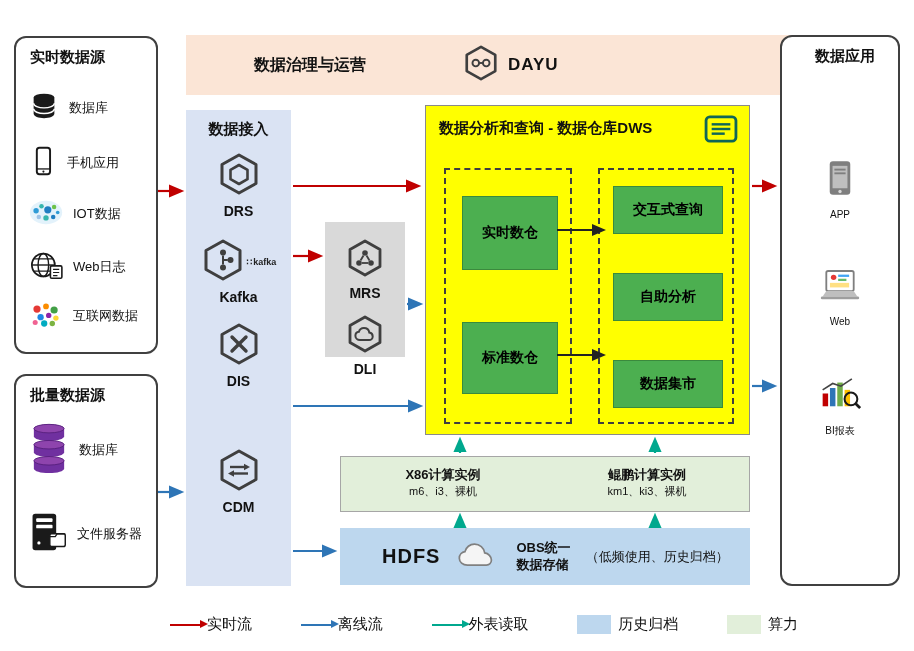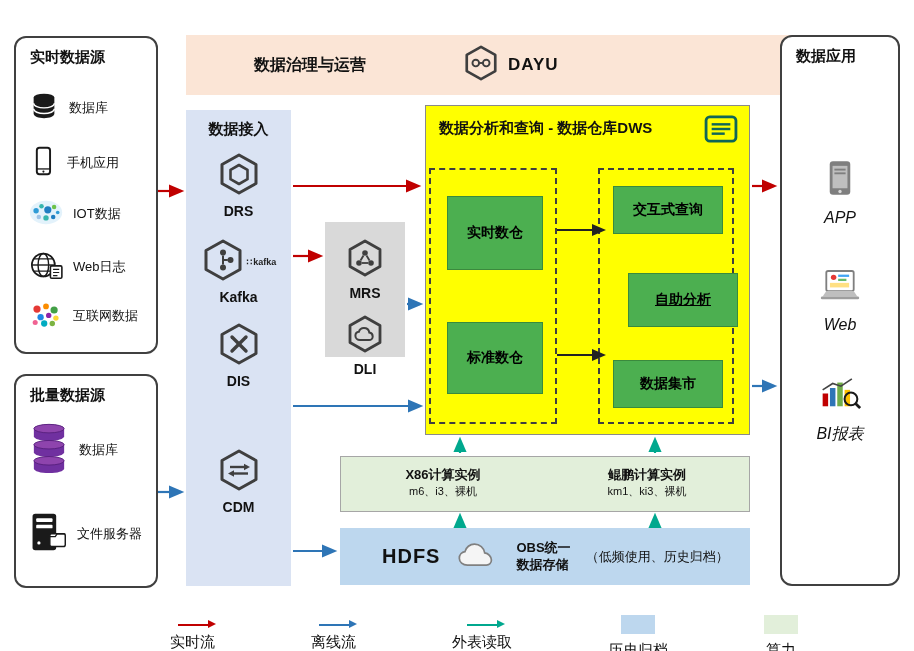--- a/index.html
+++ b/index.html
@@ -18,41 +18,41 @@
   .svc{position:absolute;left:0;width:100%;display:flex;flex-direction:column;align-items:center;gap:3px;}
   .svc .name{font-weight:bold;font-size:14px;}
   .svc-row{display:flex;align-items:center;gap:2px;}
   .kafka-logo{font-size:9px;font-weight:bold;color:#222;}
   .kafka-logo::before{content:"∷";margin-right:1px;}
   .gray-box{position:absolute;left:325px;top:222px;width:80px;height:135px;background:#d9d9d9;}
   .dws{position:absolute;left:425px;top:105px;width:325px;height:330px;background:#ffff00;border:1px solid #8a8a8a;box-sizing:border-box;}
   .dws-title{position:absolute;left:13px;top:13px;font-weight:bold;font-size:15px;}
   .dws-icon{position:absolute;right:11px;top:9px;}
   .dashed{position:absolute;border:2px dashed #3f3f3f;box-sizing:border-box;}
-  .dashed.left{left:3px;top:62px;width:128px;height:256px;}
+  .dashed.left{left:18px;top:62px;width:128px;height:256px;}
   .dashed.right{left:172px;top:62px;width:136px;height:256px;}
   .gnode{position:absolute;background:#4caf50;border:1px solid #3a8a3d;display:flex;align-items:center;
          justify-content:center;font-weight:bold;font-size:14px;color:#000;box-sizing:border-box;}
   .compute-box{position:absolute;left:340px;top:456px;width:410px;height:56px;background:#e2efda;border:1px solid #a6a6a6;
                box-sizing:border-box;display:flex;}
   .inst{flex:1;text-align:center;padding-top:9px;}
   .inst .t{font-weight:bold;font-size:13px;}
   .inst .s{font-size:11px;margin-top:0;}
   .hdfs-box{position:absolute;left:340px;top:528px;width:410px;height:57px;background:#bdd7ee;display:flex;align-items:center;
             box-sizing:border-box;padding-left:42px;gap:15px;}
   .hdfs-label{font-weight:bold;font-size:20px;letter-spacing:1px;}
   .obs-block{font-weight:bold;font-size:13px;line-height:1.3;}
   .obs-note{font-size:13px;}
-  .apps-panel{left:780px;top:35px;width:120px;height:551px;}
+  .apps-panel{left:780px;top:35px;width:120px;height:551px;padding-left:19px;}
   .app-item{position:absolute;left:0;width:100%;display:flex;flex-direction:column;align-items:center;gap:8px;}
-  .app-item .lbl{font-size:16px;font-style:italic;}
+  .app-item .lbl{font-size:10px;}
   .overlay{position:absolute;left:0;top:0;z-index:10;pointer-events:none;}
   .legend{position:absolute;left:170px;top:615px;width:628px;display:flex;justify-content:space-between;
           align-items:center;font-size:15px;}
-  .legend-item{display:flex;align-items:center;gap:7px;flex-direction:column;}
+  .legend-item{display:flex;align-items:center;gap:7px;}
   .arrow30{position:relative;width:30px;height:0;border-top:2.4px solid var(--c);display:inline-block;}
   .arrow30::after{content:"";position:absolute;right:-8px;top:-5.2px;width:0;height:0;
                   border-left:8px solid var(--c);border-top:4px solid transparent;border-bottom:4px solid transparent;}
   .swatch{width:34px;height:19px;display:inline-block;}
   .sw-archive{background:#bdd7ee;}
   .sw-compute{background:#e2efda;}
 </style>
 </head>
 <body>
 
@@ -259,21 +259,21 @@
           <line x1="8" y1="15" x2="28" y2="15" stroke="#0f6657" stroke-width="2.6"></line>
           <line x1="8" y1="20" x2="22" y2="20" stroke="#0f6657" stroke-width="2.6"></line>
         </svg>
     </span>
     <div class="dashed left">
       <div class="gnode" style="left:16px;top:26px;width:96px;height:74px;">实时数仓</div>
       <div class="gnode" style="left:16px;top:152px;width:96px;height:72px;">标准数仓</div>
     </div>
     <div class="dashed right">
       <div class="gnode" style="left:13px;top:16px;width:110px;height:48px;">交互式查询</div>
-      <div class="gnode" style="left:28px;top:103px;width:110px;height:54px;text-decoration:underline;">自助分析</div>
+      <div class="gnode" style="left:13px;top:103px;width:110px;height:48px;">自助分析</div>
       <div class="gnode" style="left:13px;top:190px;width:110px;height:48px;">数据集市</div>
     </div>
   </div>
 
   <div class="compute-box">
     <div class="inst">
       <div class="t">X86计算实例</div>
       <div class="s">m6、i3、裸机</div>
     </div>
     <div class="inst">

